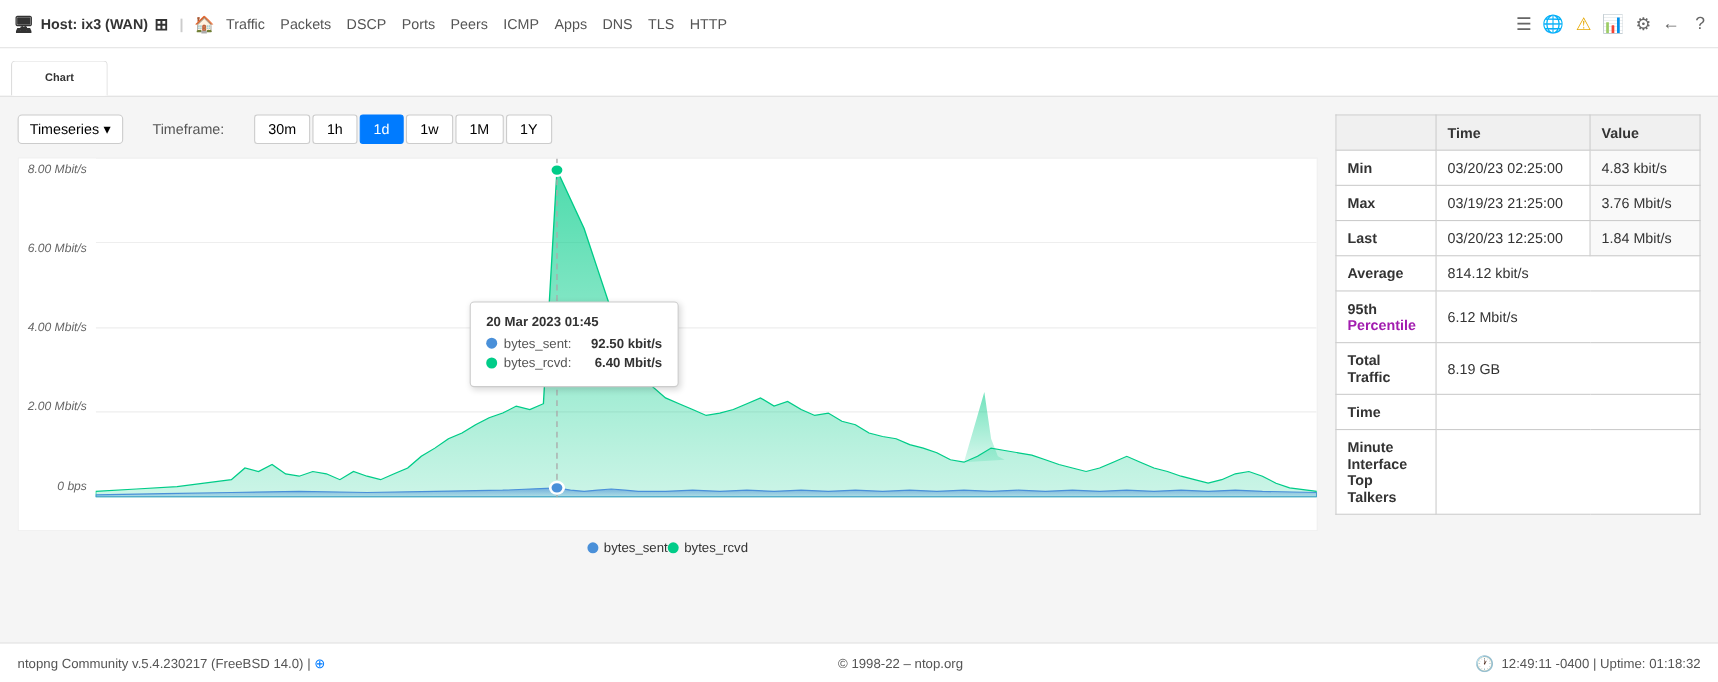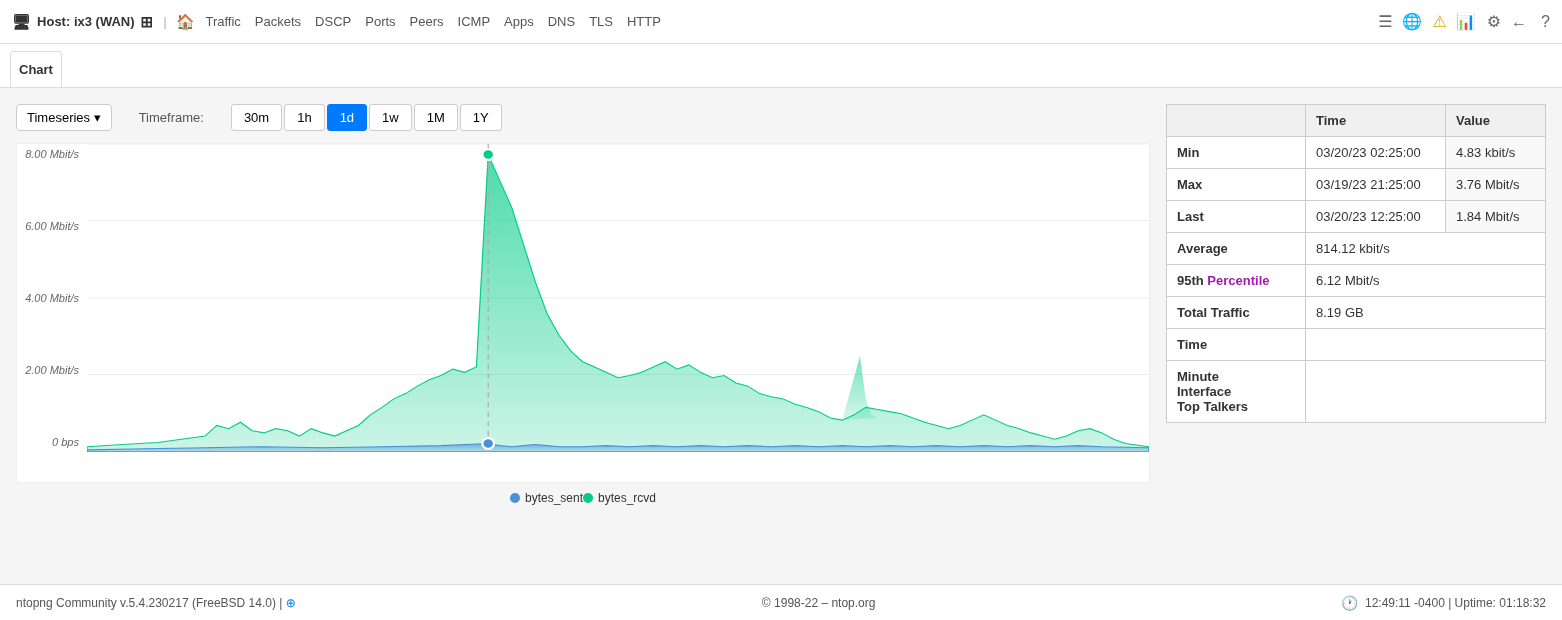--- a/index.html
+++ b/index.html
@@ -51,25 +51,25 @@
     
     .tab-bar {
       background: #fff;
       border-bottom: 1px solid #ddd;
       padding: 0 10px;
       display: flex;
       align-items: flex-end;
       height: 44px;
     }
     .tab {
-      padding: 10px 8px;
+      padding: 10px 30px;
       border: 1px solid #ddd;
       border-bottom: none;
       background: #f0f0f0;
-      font-size: 13px;
+      font-size: 10px;
       cursor: pointer;
       border-radius: 4px 4px 0 0;
     }
     .tab.active {
       background: #fff;
       font-weight: bold;
     }
 
     
     .main {
@@ -223,21 +223,21 @@
       width: 10px;
       height: 10px;
       border-radius: 50%;
       flex-shrink: 0;
     }
     .tooltip-label { color: #555; }
     .tooltip-val { font-weight: bold; margin-left: auto; }
 
     
     .stats-table {
-      width: 380px;
+      width: 332px;
       flex-shrink: 0;
     }
     .stats-table table {
       width: 100%;
       border-collapse: collapse;
       border: 1px solid #ccc;
       background: #fff;
     }
     .stats-table th, .stats-table td {
       border: 1px solid #ccc;
@@ -404,20 +404,33 @@
             "></polygon>
 
           <line x1="340" y1="0" x2="340" y2="290" stroke="#aaa" stroke-width="1" stroke-dasharray="5,4"></line>
 
           <circle cx="340" cy="10" r="5" fill="#00cc88" stroke="#fff" stroke-width="2"></circle>
 
           <circle cx="340" cy="282" r="5" fill="#4a90d9" stroke="#fff" stroke-width="2"></circle>
         </svg>
 
         
+        <div class="tooltip">
+          <div class="tooltip-title">20 Mar 2023 01:45</div>
+          <div class="tooltip-row">
+            <div class="tooltip-dot" style="background:#4a90d9;"></div>
+            <span class="tooltip-label">bytes_sent:</span>
+            <span class="tooltip-val">92.50 kbit/s</span>
+          </div>
+          <div class="tooltip-row">
+            <div class="tooltip-dot" style="background:#00cc88;"></div>
+            <span class="tooltip-label">bytes_rcvd:</span>
+            <span class="tooltip-val">6.40 Mbit/s</span>
+          </div>
+        </div>
       </div>
 
     </div>
 
     <div class="chart-legend">
       <div class="legend-item">
         <div class="legend-dot" style="background:#4a90d9;"></div>
         <span>bytes_sent</span>
       </div>
       <div class="legend-item">

